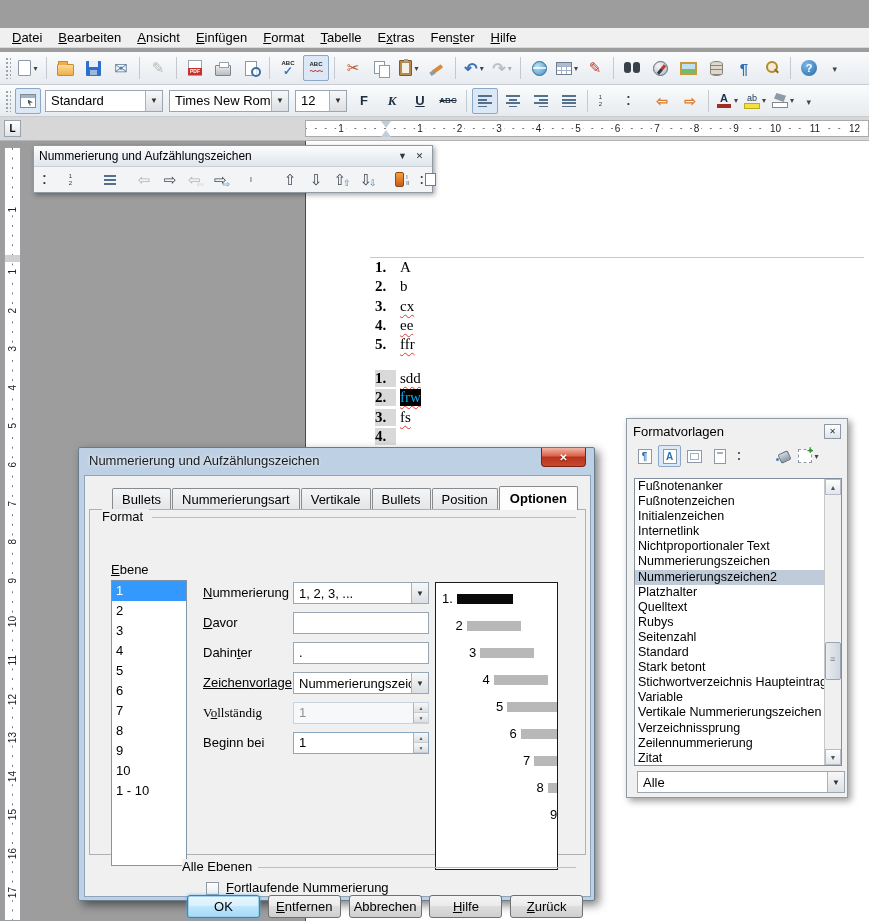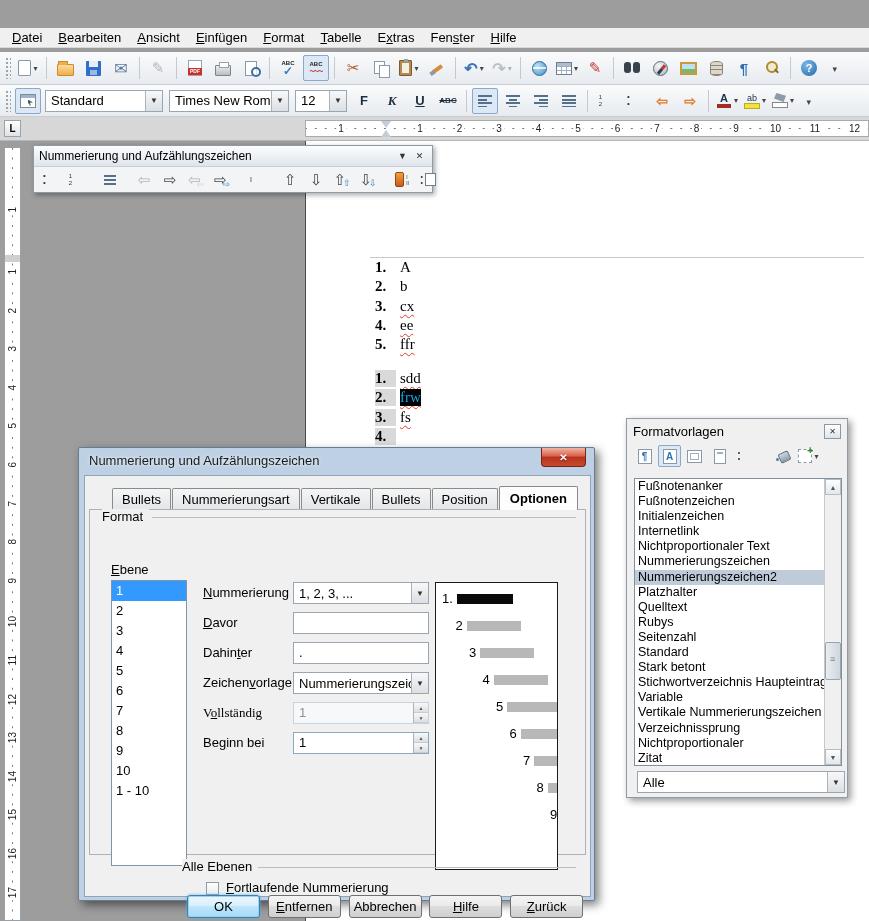--- a/index.html
+++ b/index.html
@@ -618,21 +618,21 @@
                 <span class="cbtn">▼</span>
               </div>
               <span class="frow-label" style="top: 102px;"><span class="u">D</span>avor</span>
               <div class="frow-field" style="top: 102px;">
                 <div class="tfield"></div>
               </div>
               <span class="frow-label" style="top: 132px;">Dahin<span class="u">t</span>er</span>
               <div class="frow-field" style="top: 132px;">
                 <div class="tfield">.</div>
               </div>
-              <span class="frow-label" style="top: 162px;">Zeichen<span class="u">v</span>orlage</span>
+              <span class="frow-label" style="top: 162px; text-decoration: underline;">Zeichen<span class="u">v</span>orlage</span>
               <div class="frow-field combo" style="top: 162px; margin: 0px;">
                 <span class="cv">Nummerierungszeichen2</span>
                 <span class="cbtn">▼</span>
               </div>
               <span class="frow-label" style="top: 192px; font-family: Liberation Serif, serif;">V<span class="u">o</span>llständig</span>
               <div class="frow-field" style="top: 192px;">
                 <div class="spin disabled">
                   <span class="sv">1</span>
                   <span class="sbtns">
                     <span>▲</span>
@@ -745,21 +745,21 @@
             <div class="sitem">Platzhalter</div>
             <div class="sitem">Quelltext</div>
             <div class="sitem">Rubys</div>
             <div class="sitem">Seitenzahl</div>
             <div class="sitem">Standard</div>
             <div class="sitem">Stark betont</div>
             <div class="sitem">Stichwortverzeichnis Haupteintrag</div>
             <div class="sitem">Variable</div>
             <div class="sitem">Vertikale Nummerierungszeichen</div>
             <div class="sitem">Verzeichnissprung</div>
-            <div class="sitem">Nichtproportionaler</div>
+            <div class="sitem">Zeilennummerierung</div>
             <div class="sitem">Zitat</div>
           </div>
         <div id="sp-scroll">
           <span class="sbtn" style="top:0">▲</span>
           <div id="sp-thumb"></div>
           <span class="sbtn" style="bottom:0">▼</span>
         </div>
       </div>
       <div id="sp-combo" class="combo">
         <span class="cv">Alle</span>

